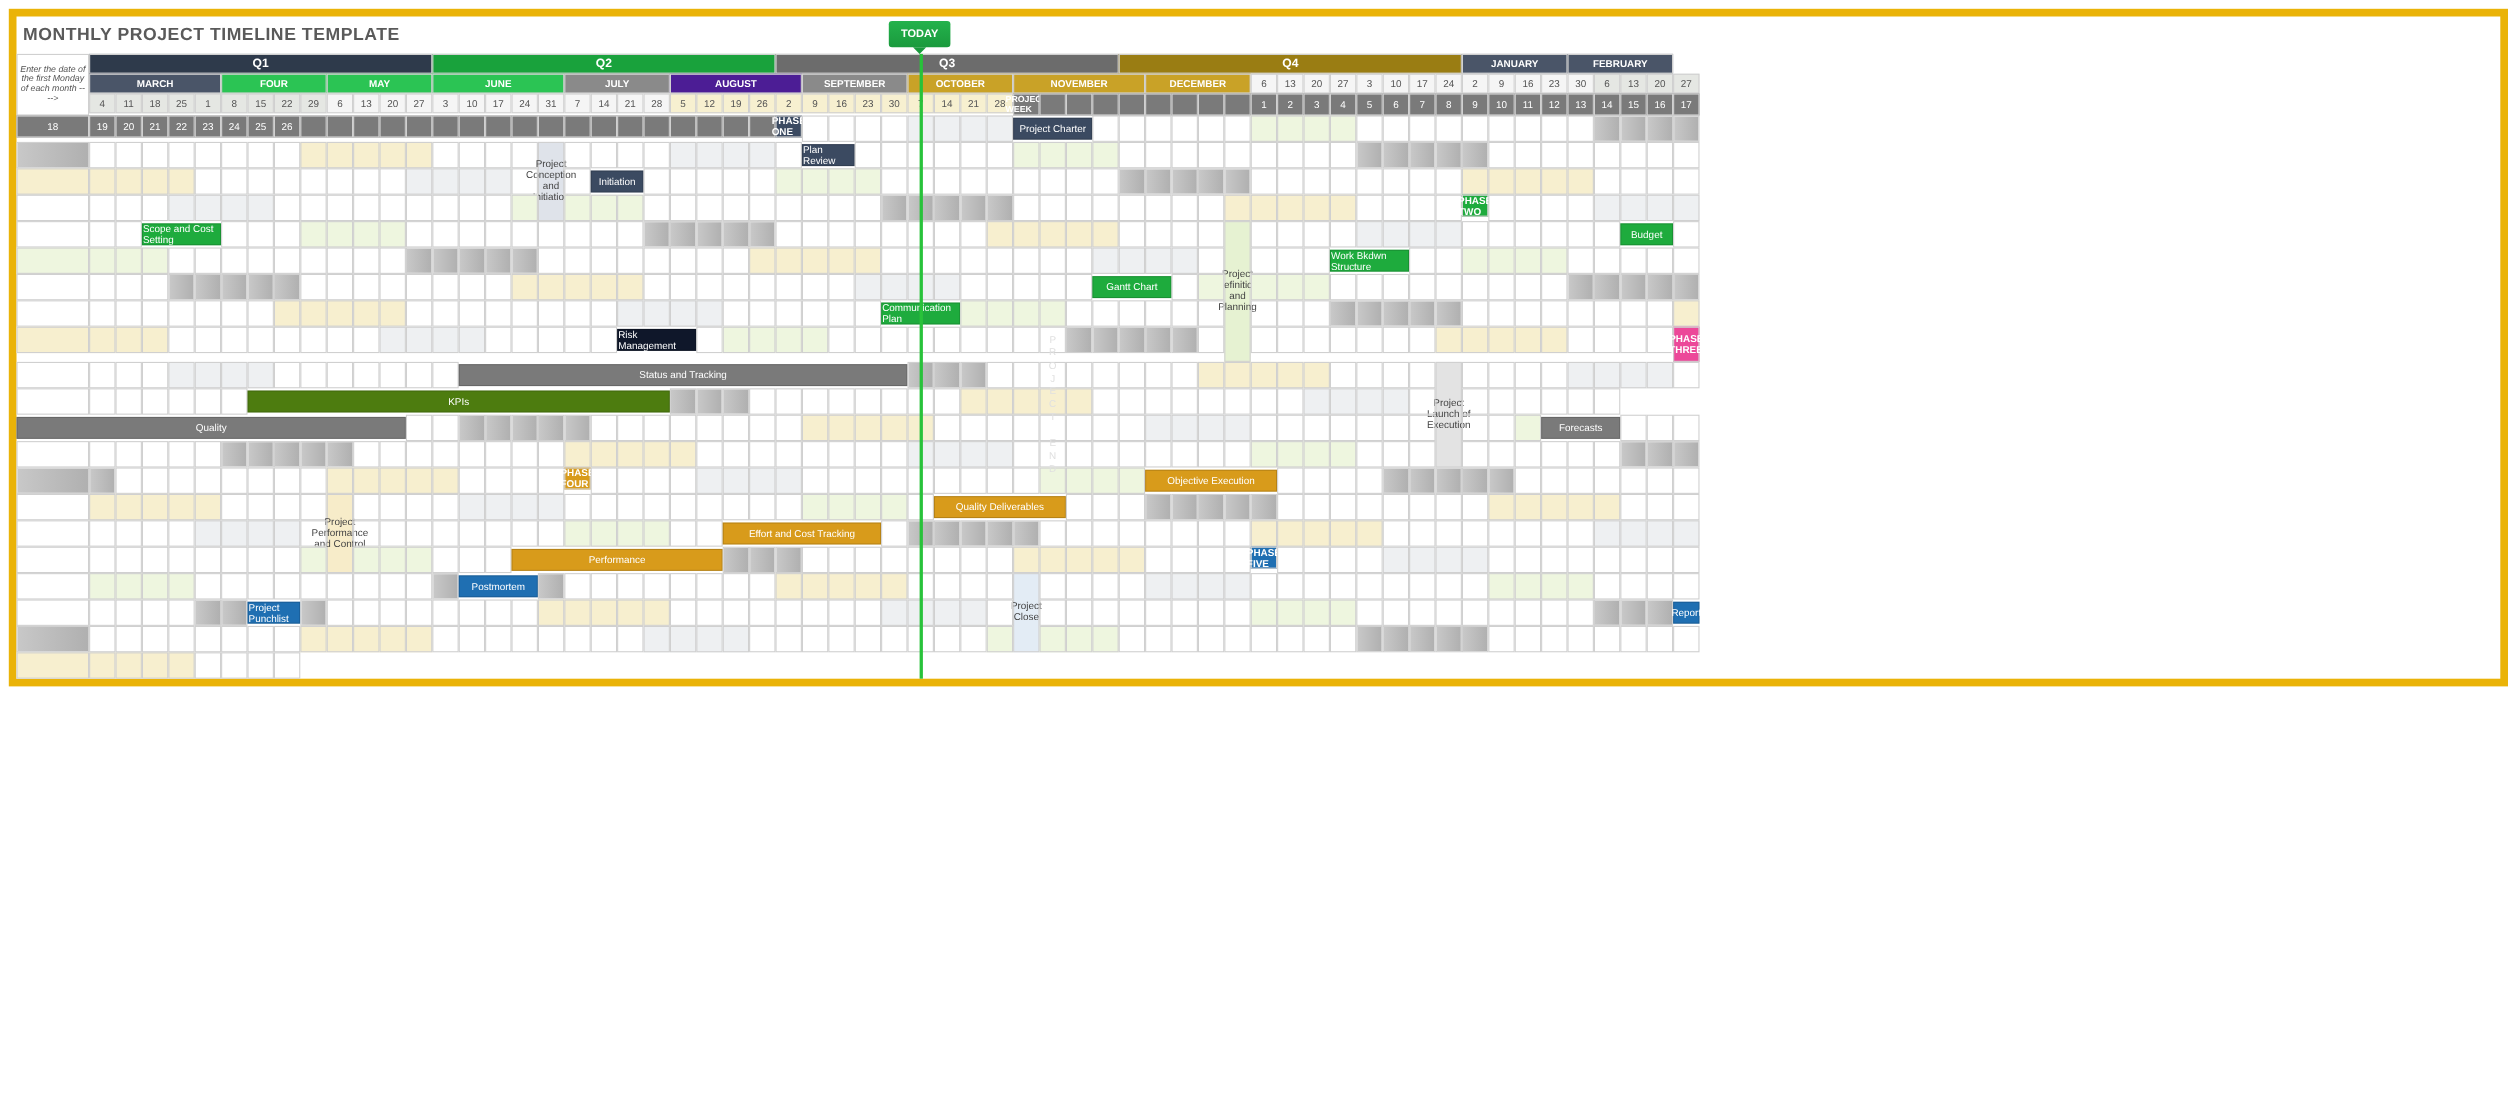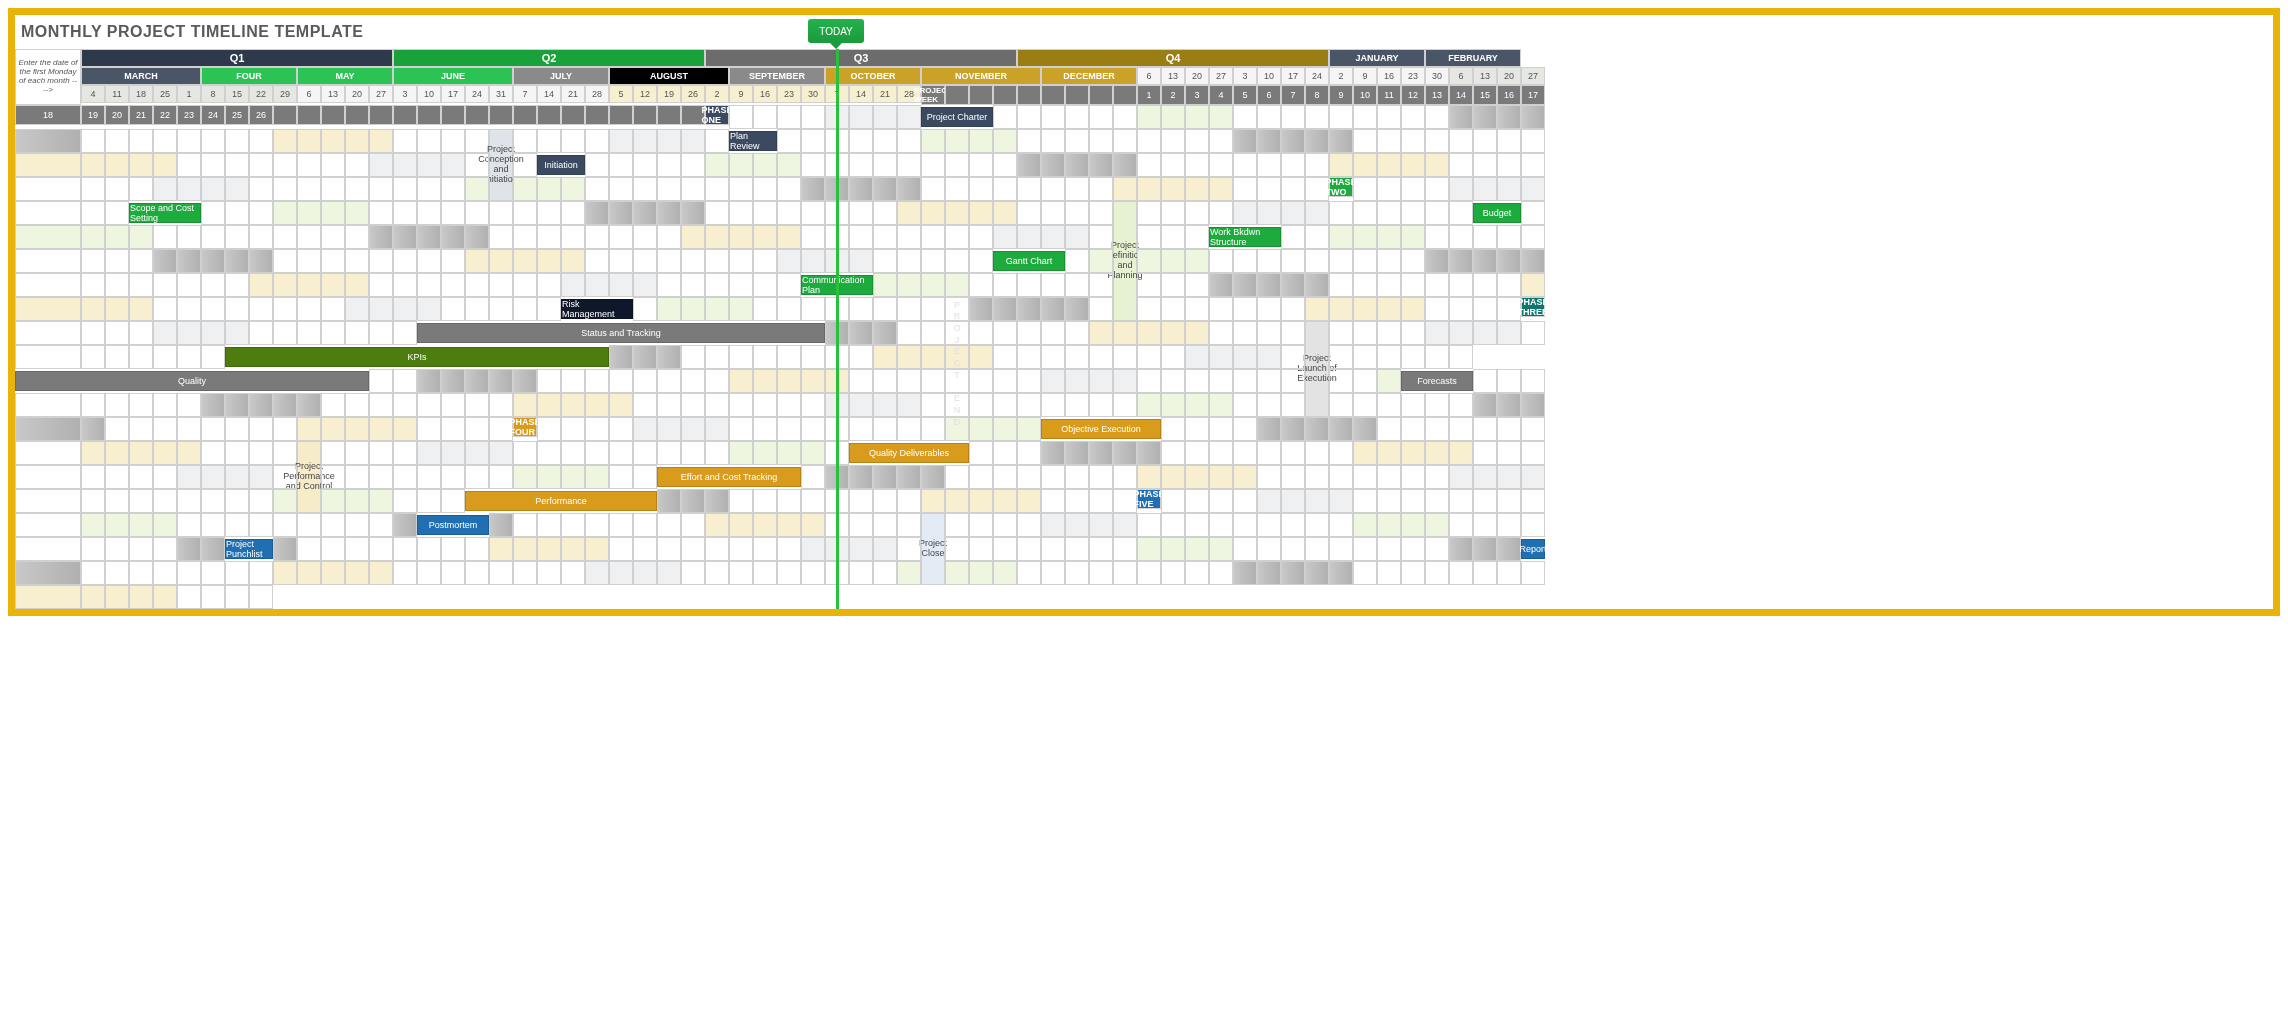--- a/index.html
+++ b/index.html
@@ -17,21 +17,21 @@
 .pwlbl{background:#7a7a7a;color:#fff;font-size:8px;font-weight:bold}
 .row{height:24px}
 .lbl{font-size:9px;color:#444;padding:2px;text-align:center;flex-direction:column;line-height:1.1}
 .ph{font-weight:bold;color:#fff;font-size:9px}
 .entry{font-size:8px;font-style:italic;color:#555;text-align:center;line-height:1.1;padding:2px}
 .bar{height:20px;margin:2px 0;color:#fff;font-size:9px;display:flex;align-items:center;justify-content:center;border:1px solid rgba(0,0,0,.15);box-sizing:border-box}
 .shade-feb{background:#eef0f2}
 .shade-may{background:#eef6df}
 .shade-aug{background:linear-gradient(90deg,#c8c8c8,#b0b0b0)}
 .shade-nov{background:#f7efcf}
-.today-flag{position:absolute;top:-30px;left:0;width:56px;height:24px;background:linear-gradient(#24b24c,#1a9a3d);color:#fff;font-weight:normal;font-size:10px;display:flex;align-items:center;justify-content:center;border-radius:3px;transform:translateX(-28px)}
+.today-flag{position:absolute;top:-30px;left:0;width:56px;height:24px;background:linear-gradient(#24b24c,#1a9a3d);color:#fff;font-weight:bold;font-size:10px;display:flex;align-items:center;justify-content:center;border-radius:3px;transform:translateX(-28px)}
 .today-flag:after{content:"";position:absolute;bottom:-6px;left:50%;margin-left:-6px;border:6px solid transparent;border-top-color:#1a9a3d;border-bottom:none}
 #today-line{position:absolute;width:3px;background:#28c23a;top:0;bottom:0;z-index:5}
 .pend{color:#e0e0e0;font-size:9px;line-height:1.3;text-align:center}
 </style>
 </head>
 <body>
 
 <div class="wrap">
   <div class="title">MONTHLY PROJECT TIMELINE TEMPLATE</div>
   <div style="position:relative">
@@ -41,21 +41,21 @@
         <div class="cell qh" style="grid-column:span 13;background:#19a23c">Q2</div>
         <div class="cell qh" style="grid-column:span 13;background:#6c6c6c">Q3</div>
         <div class="cell qh" style="grid-column:span 13;background:#9a7d13">Q4</div>
         <div class="cell mh" style="grid-column:span 4;background:#4a5568">JANUARY</div>
         <div class="cell mh" style="grid-column:span 4;background:#4a5568">FEBRUARY</div>
         <div class="cell mh" style="grid-column:span 5;background:#4a5568">MARCH</div>
         <div class="cell mh" style="grid-column:span 4;background:#2bc454">FOUR</div>
         <div class="cell mh" style="grid-column:span 4;background:#2bc454">MAY</div>
         <div class="cell mh" style="grid-column:span 5;background:#2bc454">JUNE</div>
         <div class="cell mh" style="grid-column:span 4;background:#8a8a8a">JULY</div>
-        <div class="cell mh" style="grid-column:span 5;background:#000000">AUGUST</div>
+        <div class="cell mh" style="grid-column:span 5;background:#4c1d95">AUGUST</div>
         <div class="cell mh" style="grid-column:span 4;background:#8a8a8a">SEPTEMBER</div>
         <div class="cell mh" style="grid-column:span 4;background:#c9a227">OCTOBER</div>
         <div class="cell mh" style="grid-column:span 5;background:#c9a227">NOVEMBER</div>
         <div class="cell mh" style="grid-column:span 4;background:#c9a227">DECEMBER</div>
         <div class="cell dh dd">6</div>
         <div class="cell dh dd">13</div>
         <div class="cell dh dd">20</div>
         <div class="cell dh dd">27</div>
         <div class="cell dh dd">3</div>
         <div class="cell dh dd">10</div>
@@ -668,21 +668,21 @@
         <div class="cell row "></div>
         <div class="cell row shade-nov"></div>
         <div class="cell row shade-nov"></div>
         <div class="cell row shade-nov"></div>
         <div class="cell row shade-nov"></div>
         <div class="cell row shade-nov"></div>
         <div class="cell row "></div>
         <div class="cell row "></div>
         <div class="cell row "></div>
         <div class="cell row "></div>
-        <div class="cell ph" style="background:#0f766e;height:20px">PHASE THREE</div>
+        <div class="cell ph" style="background:#ec4899;height:32px">PHASE THREE</div>
         <div class="cell row "></div>
         <div class="cell row "></div>
         <div class="cell row "></div>
         <div class="cell row "></div>
         <div class="cell row shade-feb"></div>
         <div class="cell row shade-feb"></div>
         <div class="cell row shade-feb"></div>
         <div class="cell row shade-feb"></div>
         <div class="cell row "></div>
         <div class="cell row "></div>

